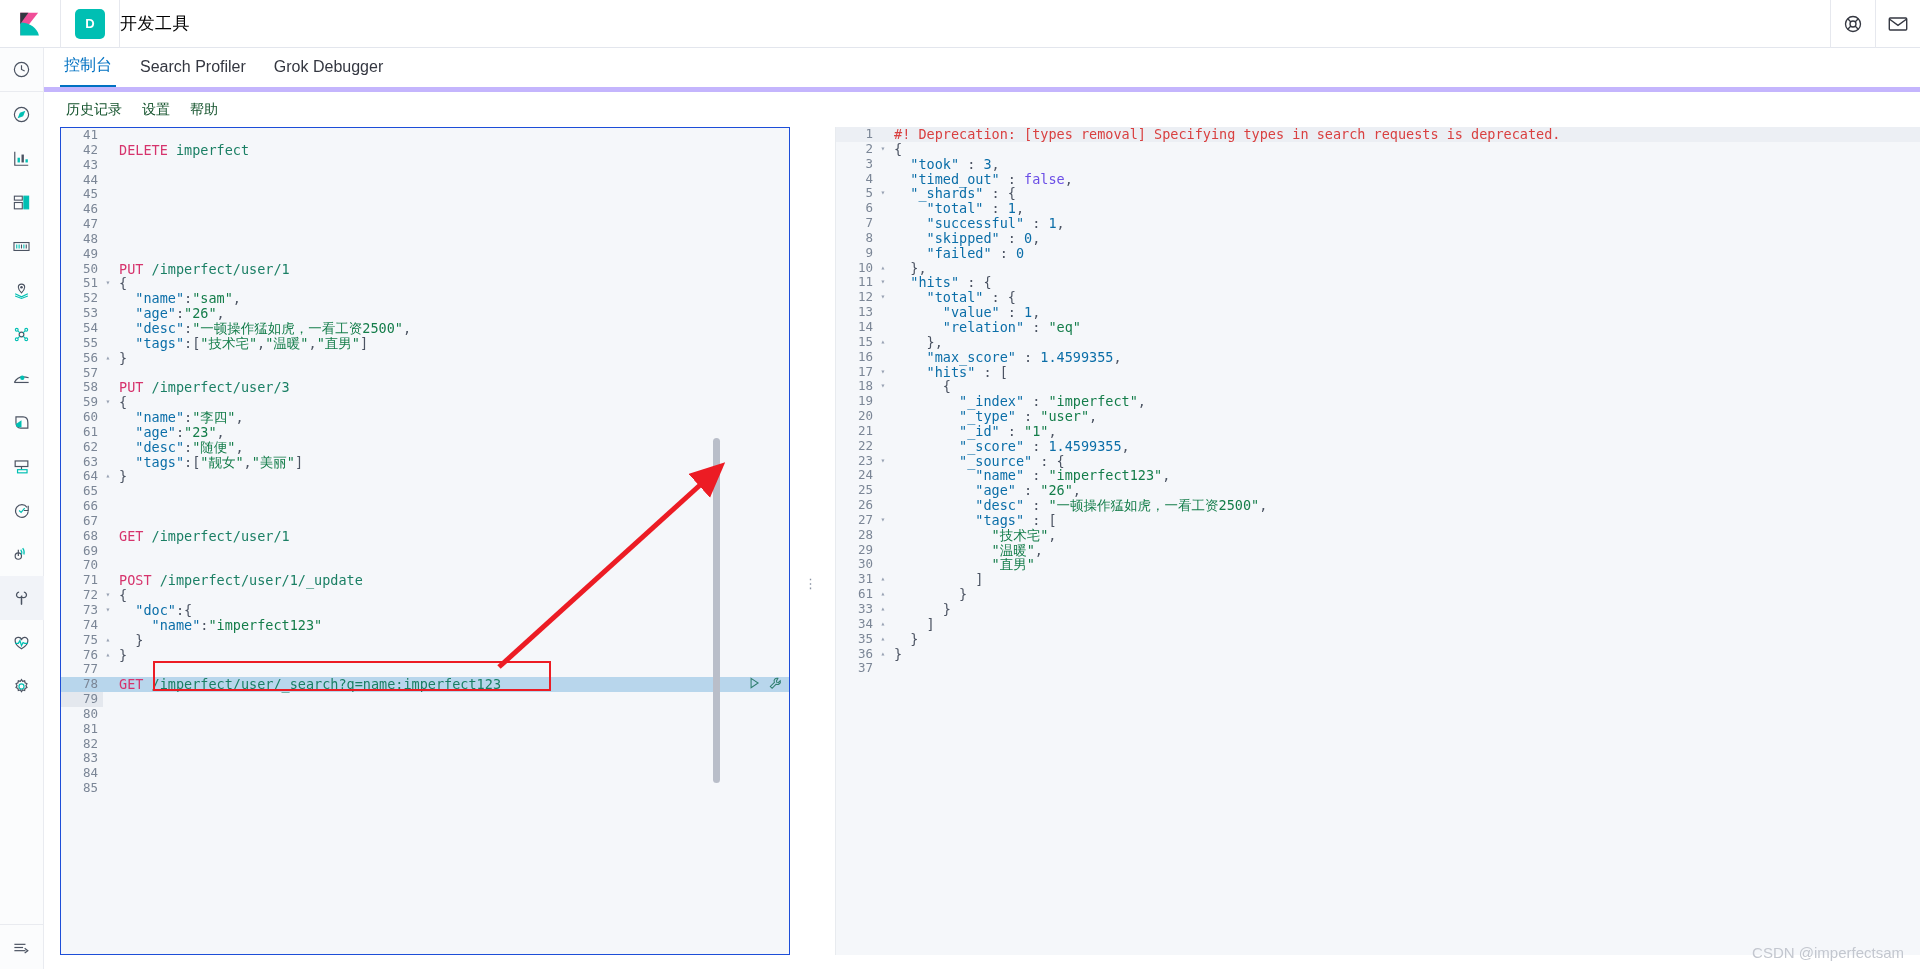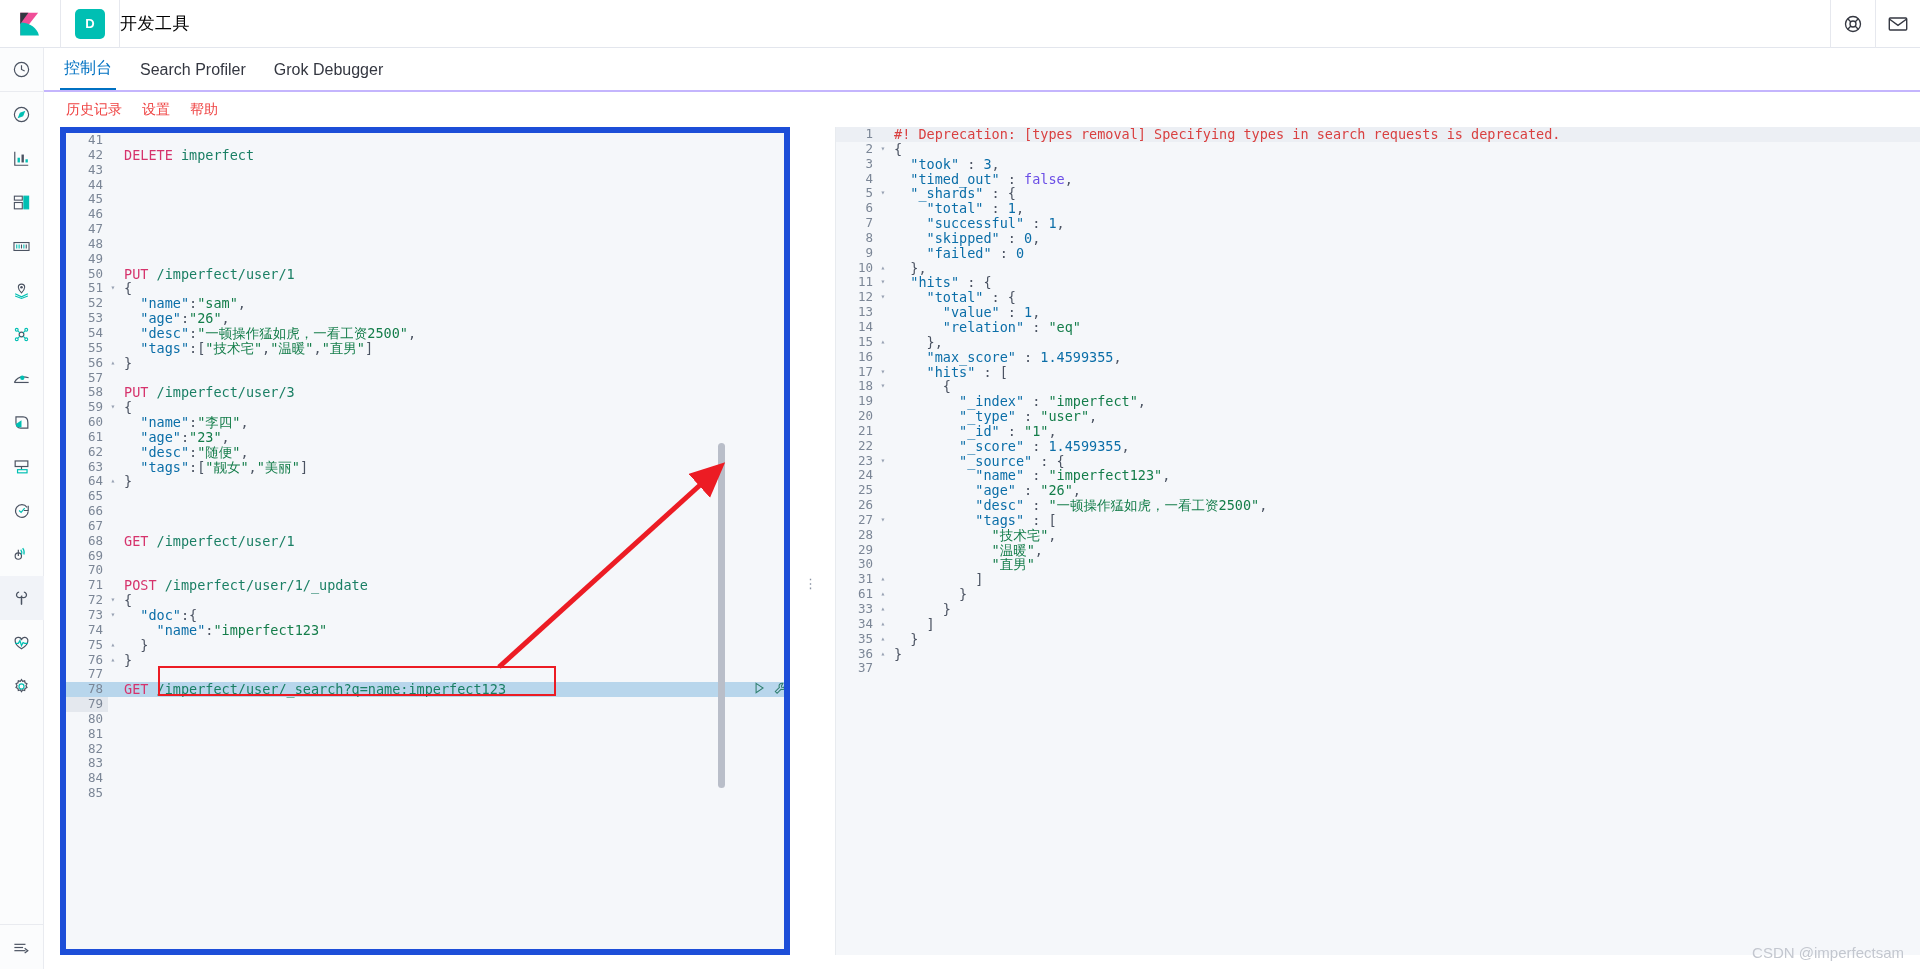--- a/index.html
+++ b/index.html
@@ -60,21 +60,21 @@
   .rail-item.sep-after { border-bottom: 1px solid #e9ebf0; }
   .rail-item.active { background: #f1f3f8; }
   .rail-spacer { flex: 1 1 auto; }
   .rail-bottom { border-top: 1px solid #e9ebf0; width: 44px; }
 
   
   .tabbar {
     position: absolute; top: 48px; left: 44px;
     width: 1876px; height: 44px;
     background: #ffffff;
-    border-bottom: 2px solid #c4b5fd;
+    border-bottom: 5px solid #c4b5fd;
     display: flex; align-items: flex-end; padding-left: 6px;
   }
   .tab {
     font-size: 16px; color: #343741;
     padding: 0 14px 11px 14px;
     position: relative; cursor: pointer;
   }
   .tab.active { color: #0071c2; }
   .tab.active::after {
     content: ""; position: absolute; left: 10px; right: 10px; bottom: 0;
@@ -82,36 +82,36 @@
   }
 
   
   .submenu {
     position: absolute; top: 93px; left: 44px;
     width: 1876px; height: 34px;
     background: #ffffff;
     display: flex; align-items: center; padding-left: 12px;
   }
   .submenu-item {
-    font-size: 14px; color: #ef4444;
+    font-size: 14px; color: #14532d;
     padding: 0 10px; cursor: pointer;
   }
 
   
   .workarea {
     position: absolute; top: 127px; left: 44px;
     width: 1876px; height: 842px;
     background: #ffffff;
   }
 
   .pane-left {
     position: absolute; top: 0; left: 16px;
     width: 730px; height: 828px;
     background: #f5f7fa;
-    border: 6px solid #1d4ed8;
+    border: 1px solid #1d4ed8;
     overflow: hidden;
   }
   .pane-right {
     position: absolute; top: 0; left: 782px;
     width: 1094px; height: 828px;
     background: #f5f7fa;
     overflow: hidden;
   }
   .pane-right-bar {
     position: absolute; top: 0; left: 0; width: 10px; height: 828px;

